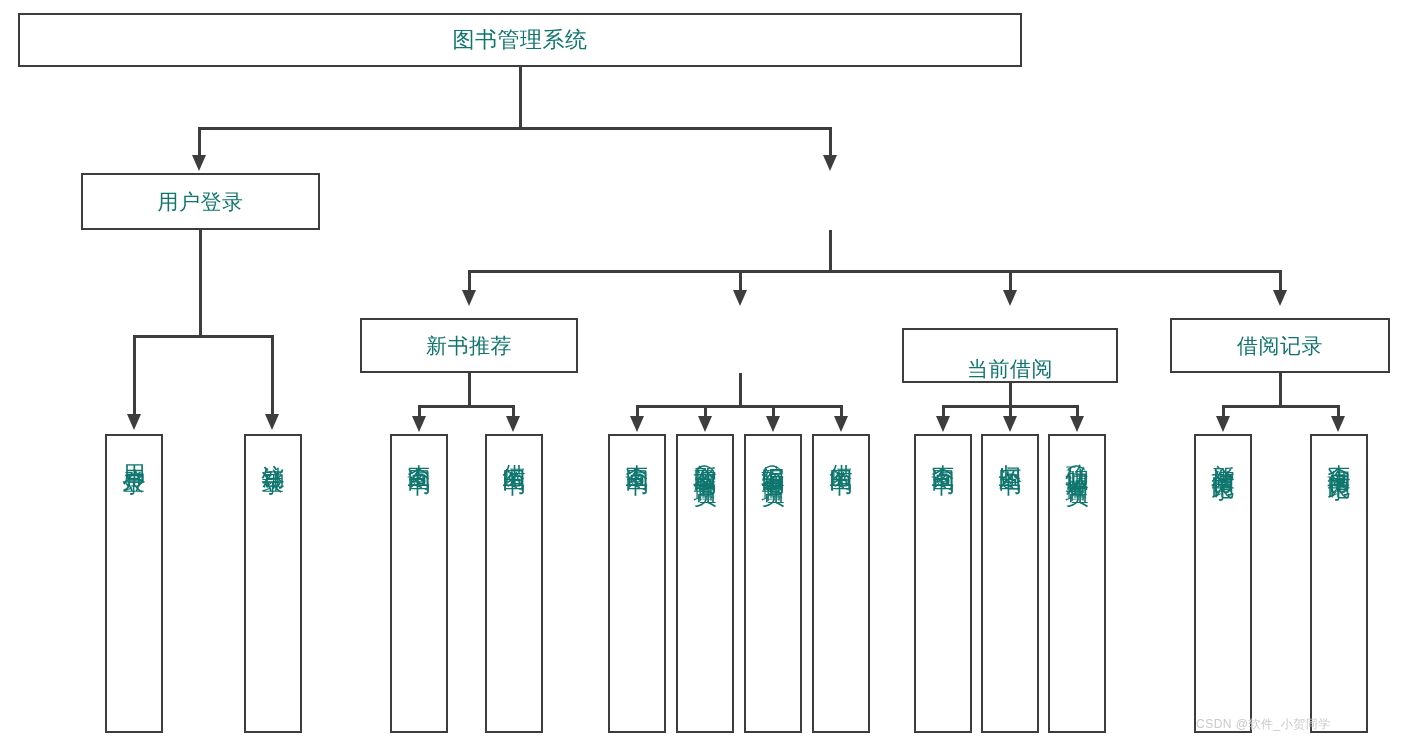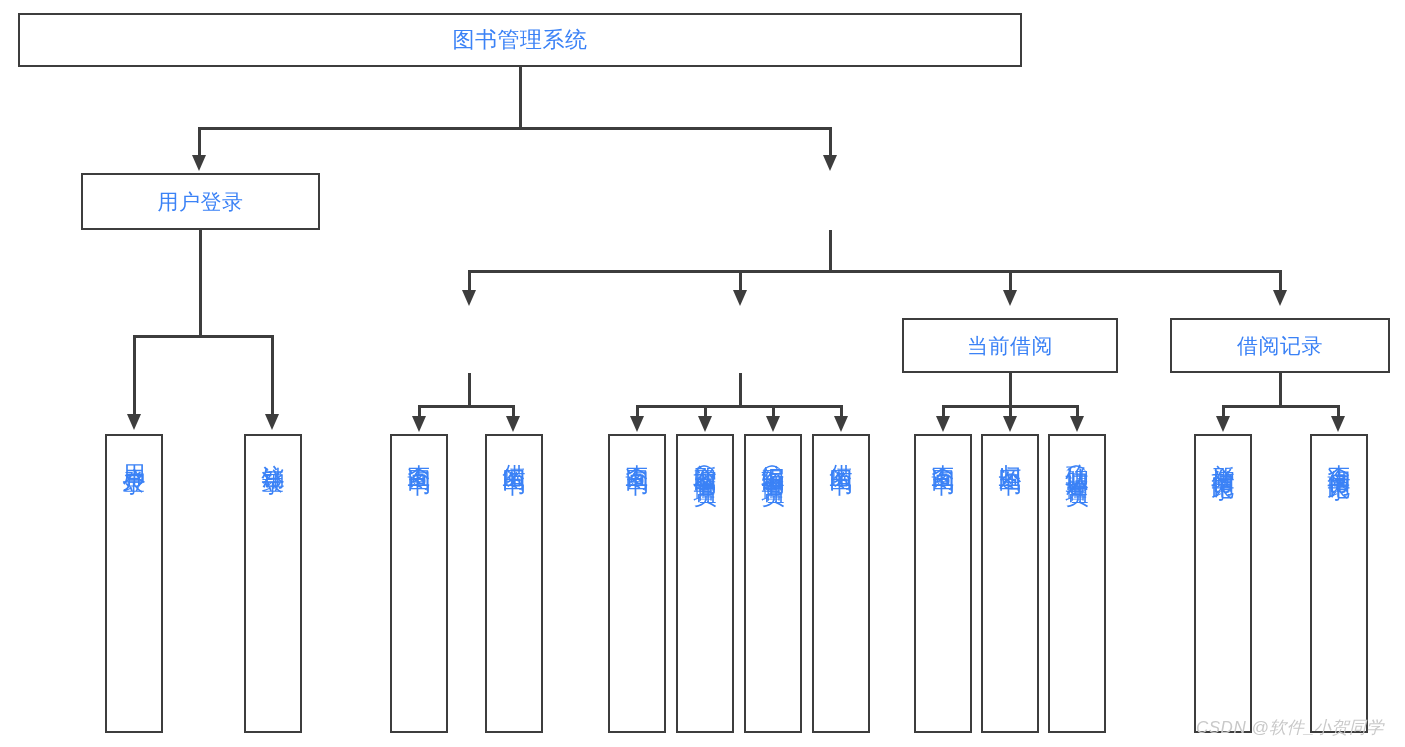--- a/index.html
+++ b/index.html
@@ -18,21 +18,21 @@
     overflow: hidden;
   }
   .node {
     position: absolute;
     box-sizing: border-box;
     border: 2.5px solid #3d3d3d;
     background: #ffffff;
     display: flex;
     align-items: center;
     justify-content: center;
-    color: #3b82f6;
+    color: #0f766e;
   }
   .node-label {
     display: block;
     line-height: 1.12;
     letter-spacing: 0.5px;
     white-space: nowrap;
   }
   
   .node.horiz .node-label {
     writing-mode: horizontal-tb;
@@ -62,25 +62,24 @@
     position: absolute;
     width: 0;
     height: 0;
     border-left: 7px solid transparent;
     border-right: 7px solid transparent;
     border-top: 16px solid #3d3d3d;
   }
   .watermark {
     position: absolute;
     color: #c9c9c9;
-    font-size: 17px;
+    font-size: 12px;
     white-space: nowrap;
     letter-spacing: 0.5px;
     pointer-events: none;
-    font-style: italic;
   }
 </style>
 </head>
 <body>
 
 <div id="canvas">
 
   <div class="ln v" style="left:519px; top:67px; height:62px;"></div>
   <div class="ln h" style="left:198px; top:127px; width:634px;"></div>
   <div class="ln v" style="left:198px; top:127px; height:30px;"></div>
@@ -141,21 +140,24 @@
   <div class="arrow" style="left:1331px; top:416px;"></div>
 
   <div class="node horiz root" style="left:18px; top:13px; width:1004px; height:54px;">
     <span class="node-label">图书管理系统</span>
   </div>
 
   <div class="node horiz" style="left:81px; top:173px; width:239px; height:57px;">
     <span class="node-label">用户登录</span>
   </div>
 
-  <div class="node horiz" style="left:902px; top:318px; width:216px; height:55px;">
+  <div class="node horiz" style="left:360px; top:318px; width:218px; height:55px;">
+    <span class="node-label">新书推荐</span>
+  </div>
+  <div class="node horiz" style="left:902px; top:328px; width:216px; height:55px;align-items:flex-end;">
     <span class="node-label">当前借阅</span>
   </div>
   <div class="node horiz" style="left:1170px; top:318px; width:220px; height:55px;">
     <span class="node-label">借阅记录</span>
   </div>
 
   <div class="node vert" style="left:105px; top:434px; width:58px; height:299px;">
     <span class="node-label">用户登录</span>
   </div>
   <div class="node vert" style="left:244px; top:434px; width:58px; height:299px;">

